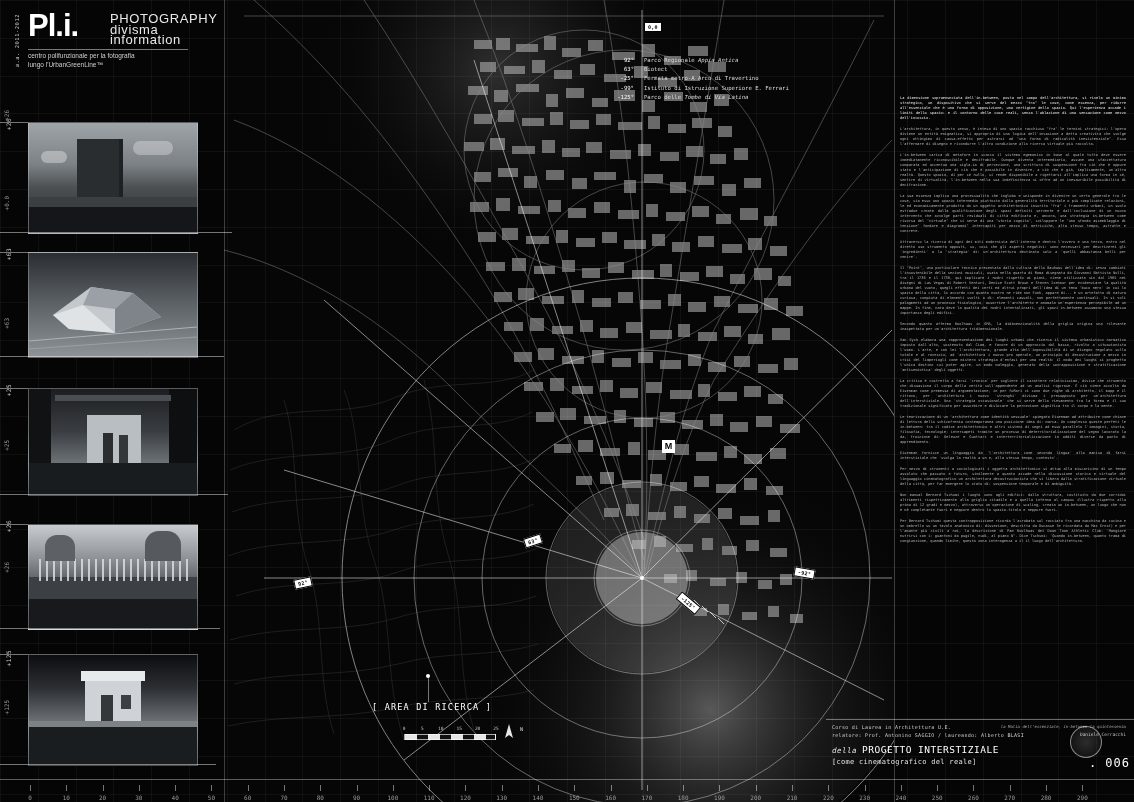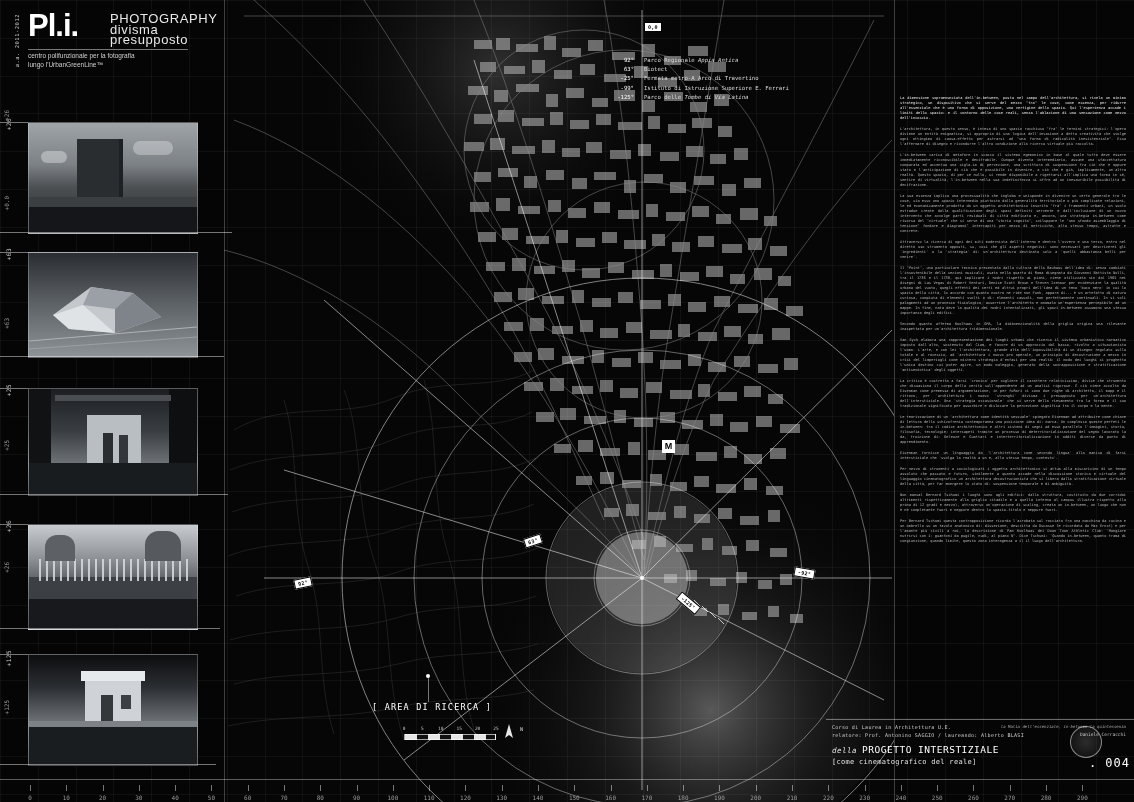--- a/index.html
+++ b/index.html
@@ -403,21 +403,21 @@
   <div class="mk" style="left:644px;top:22px;">0,0</div>
 
   <div class="gridlines"></div>
 
   <div class="logo">
     <div class="aa">a.a. 2011-2012</div>
     <div class="pli">Pl.i.</div>
     <div class="stack">
       <div>PHOTOGRAPHY</div>
       <div>divisma</div>
-      <div>presupposto</div>
+      <div>information</div>
     </div>
     <div class="rule"></div>
     <div class="sub1">centro polifunzionale per la fotografia</div>
     <div class="sub2">lungo l'UrbanGreenLine™</div>
   </div>
 
   <div class="photo" style="left:28px;top:122px;width:168px;height:110px;
        background:linear-gradient(to bottom,#9fa4a9 0%,#7c8186 38%,#4d5154 58%,#23262a 100%);">
     <div style="position:absolute;left:48px;top:16px;width:42px;height:64px;background:#2a2d30;
         box-shadow:4px 0 0 #1e2124;"></div>
@@ -547,21 +547,21 @@
   <div style="position:absolute;left:900px;top:724px;width:226px;text-align:right;font-size:4px;color:#a8a8a8;font-style:italic;">la Malia dell'essenziale, in-between la quintessenza</div>
   <div style="position:absolute;left:900px;top:732px;width:226px;text-align:right;font-size:4.5px;color:#c4c4c4;">Daniele Cerracchi</div>
 
   <div class="titleblock">
     <div class="l1">Corso di Laurea in Architettura U.E.</div>
     <div class="l2">relatore: Prof. Antonino SAGGIO / laureando: Alberto BLASI</div>
     <div class="l3">
       <i>della </i><span>PROGETTO INTERSTIZIALE</span>
     </div>
     <div class="l4">[come cinematografico del reale]</div>
-    <div class="num">. 004</div>
+    <div class="num">. 006</div>
     <div class="seal"></div>
   </div>
 
   <div class="ruler-bottom" id="bottom-ruler">
       <div class="tick" style="left: 30px;"></div>
       <div class="lab" style="left: 30px;">0</div>
       <div class="tick" style="left: 66.288px;"></div>
       <div class="lab" style="left: 66.288px;">10</div>
       <div class="tick" style="left: 102.576px;"></div>
       <div class="lab" style="left: 102.576px;">20</div>

